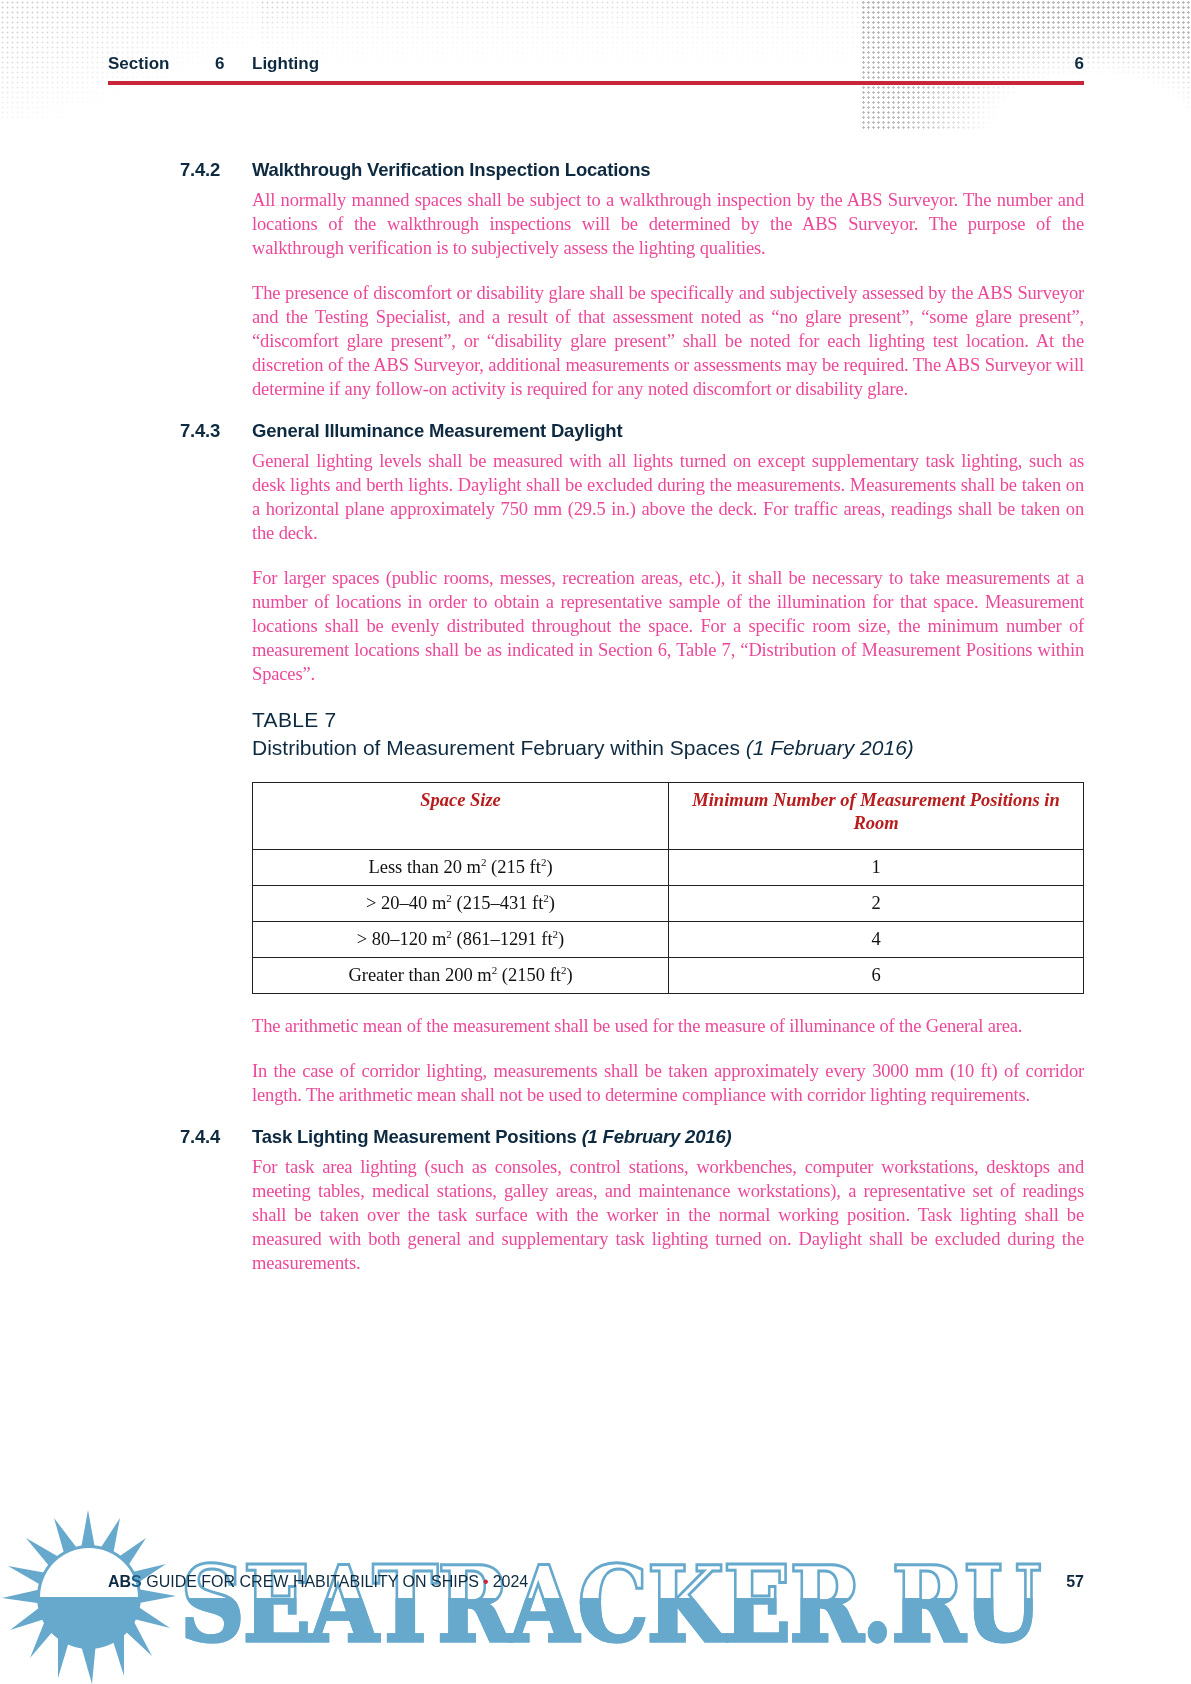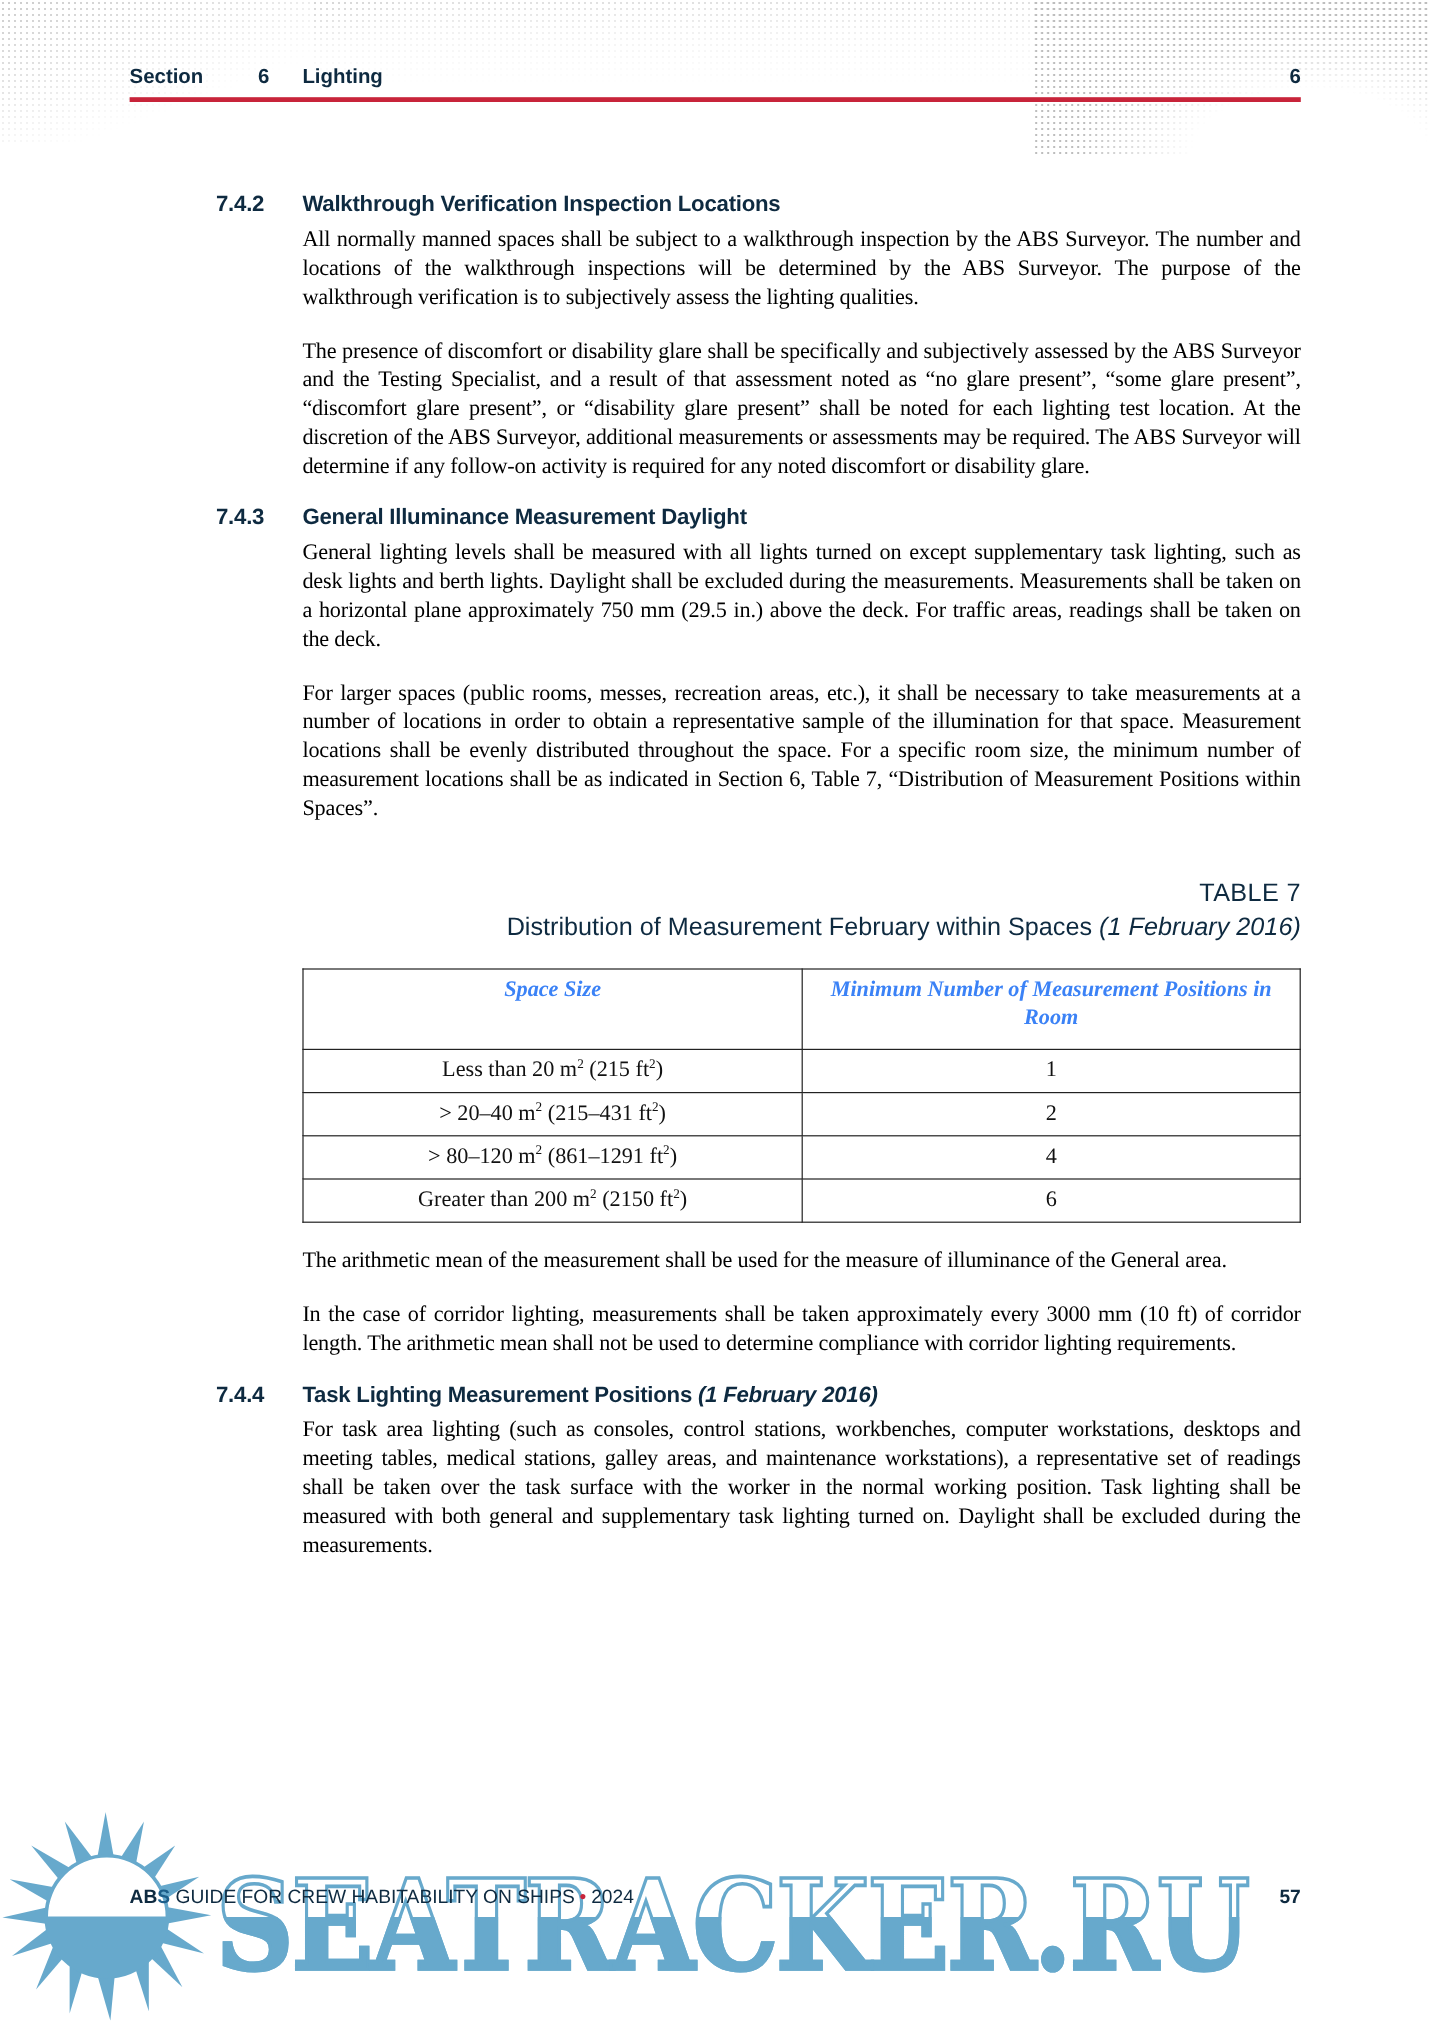--- a/index.html
+++ b/index.html
@@ -105,38 +105,37 @@
     }
     .subsec-head .title .ital {
       font-style: italic;
     }
     .para {
       margin-left: 72px;
       width: 832px;
       font-size: 18.5px;
       line-height: 24px;
       text-align: justify;
-      color: #000000;
+      color: #ec4899;
       letter-spacing: -0.15px;
     }
     .gap-sm { height: 6px; }
     .gap-para { height: 21px; }
     .gap-sec { height: 18px; }
 
     
     .table-title {
       margin-left: 72px;
       width: 832px;
-      text-align: right;
+      text-align: left;
       font-family: "Liberation Sans", sans-serif;
       color: #0e2a40;
       font-size: 21px;
       line-height: 28px;
       font-weight: normal;
-      margin-top: 25px;
     }
     .table-title .t1 {
       display: block;
       font-size: 21px;
       letter-spacing: 0.3px;
     }
     .table-title .t2 .ital { font-style: italic; }
 
     table.dist {
       margin-left: 72px;
@@ -145,21 +144,21 @@
       font-size: 18.5px;
       margin-top: 20px;
     }
     table.dist th, table.dist td {
       border: 1.4px solid #222;
       padding: 0 6px;
     }
     table.dist th {
       font-style: italic;
       font-weight: bold;
-      color: #3b82f6;
+      color: #b91c1c;
       height: 60px;
       vertical-align: top;
       padding-top: 6px;
       line-height: 23px;
       font-family: "Liberation Serif", serif;
     }
     table.dist td {
       height: 35px;
       line-height: 35px;
       color: #111;

